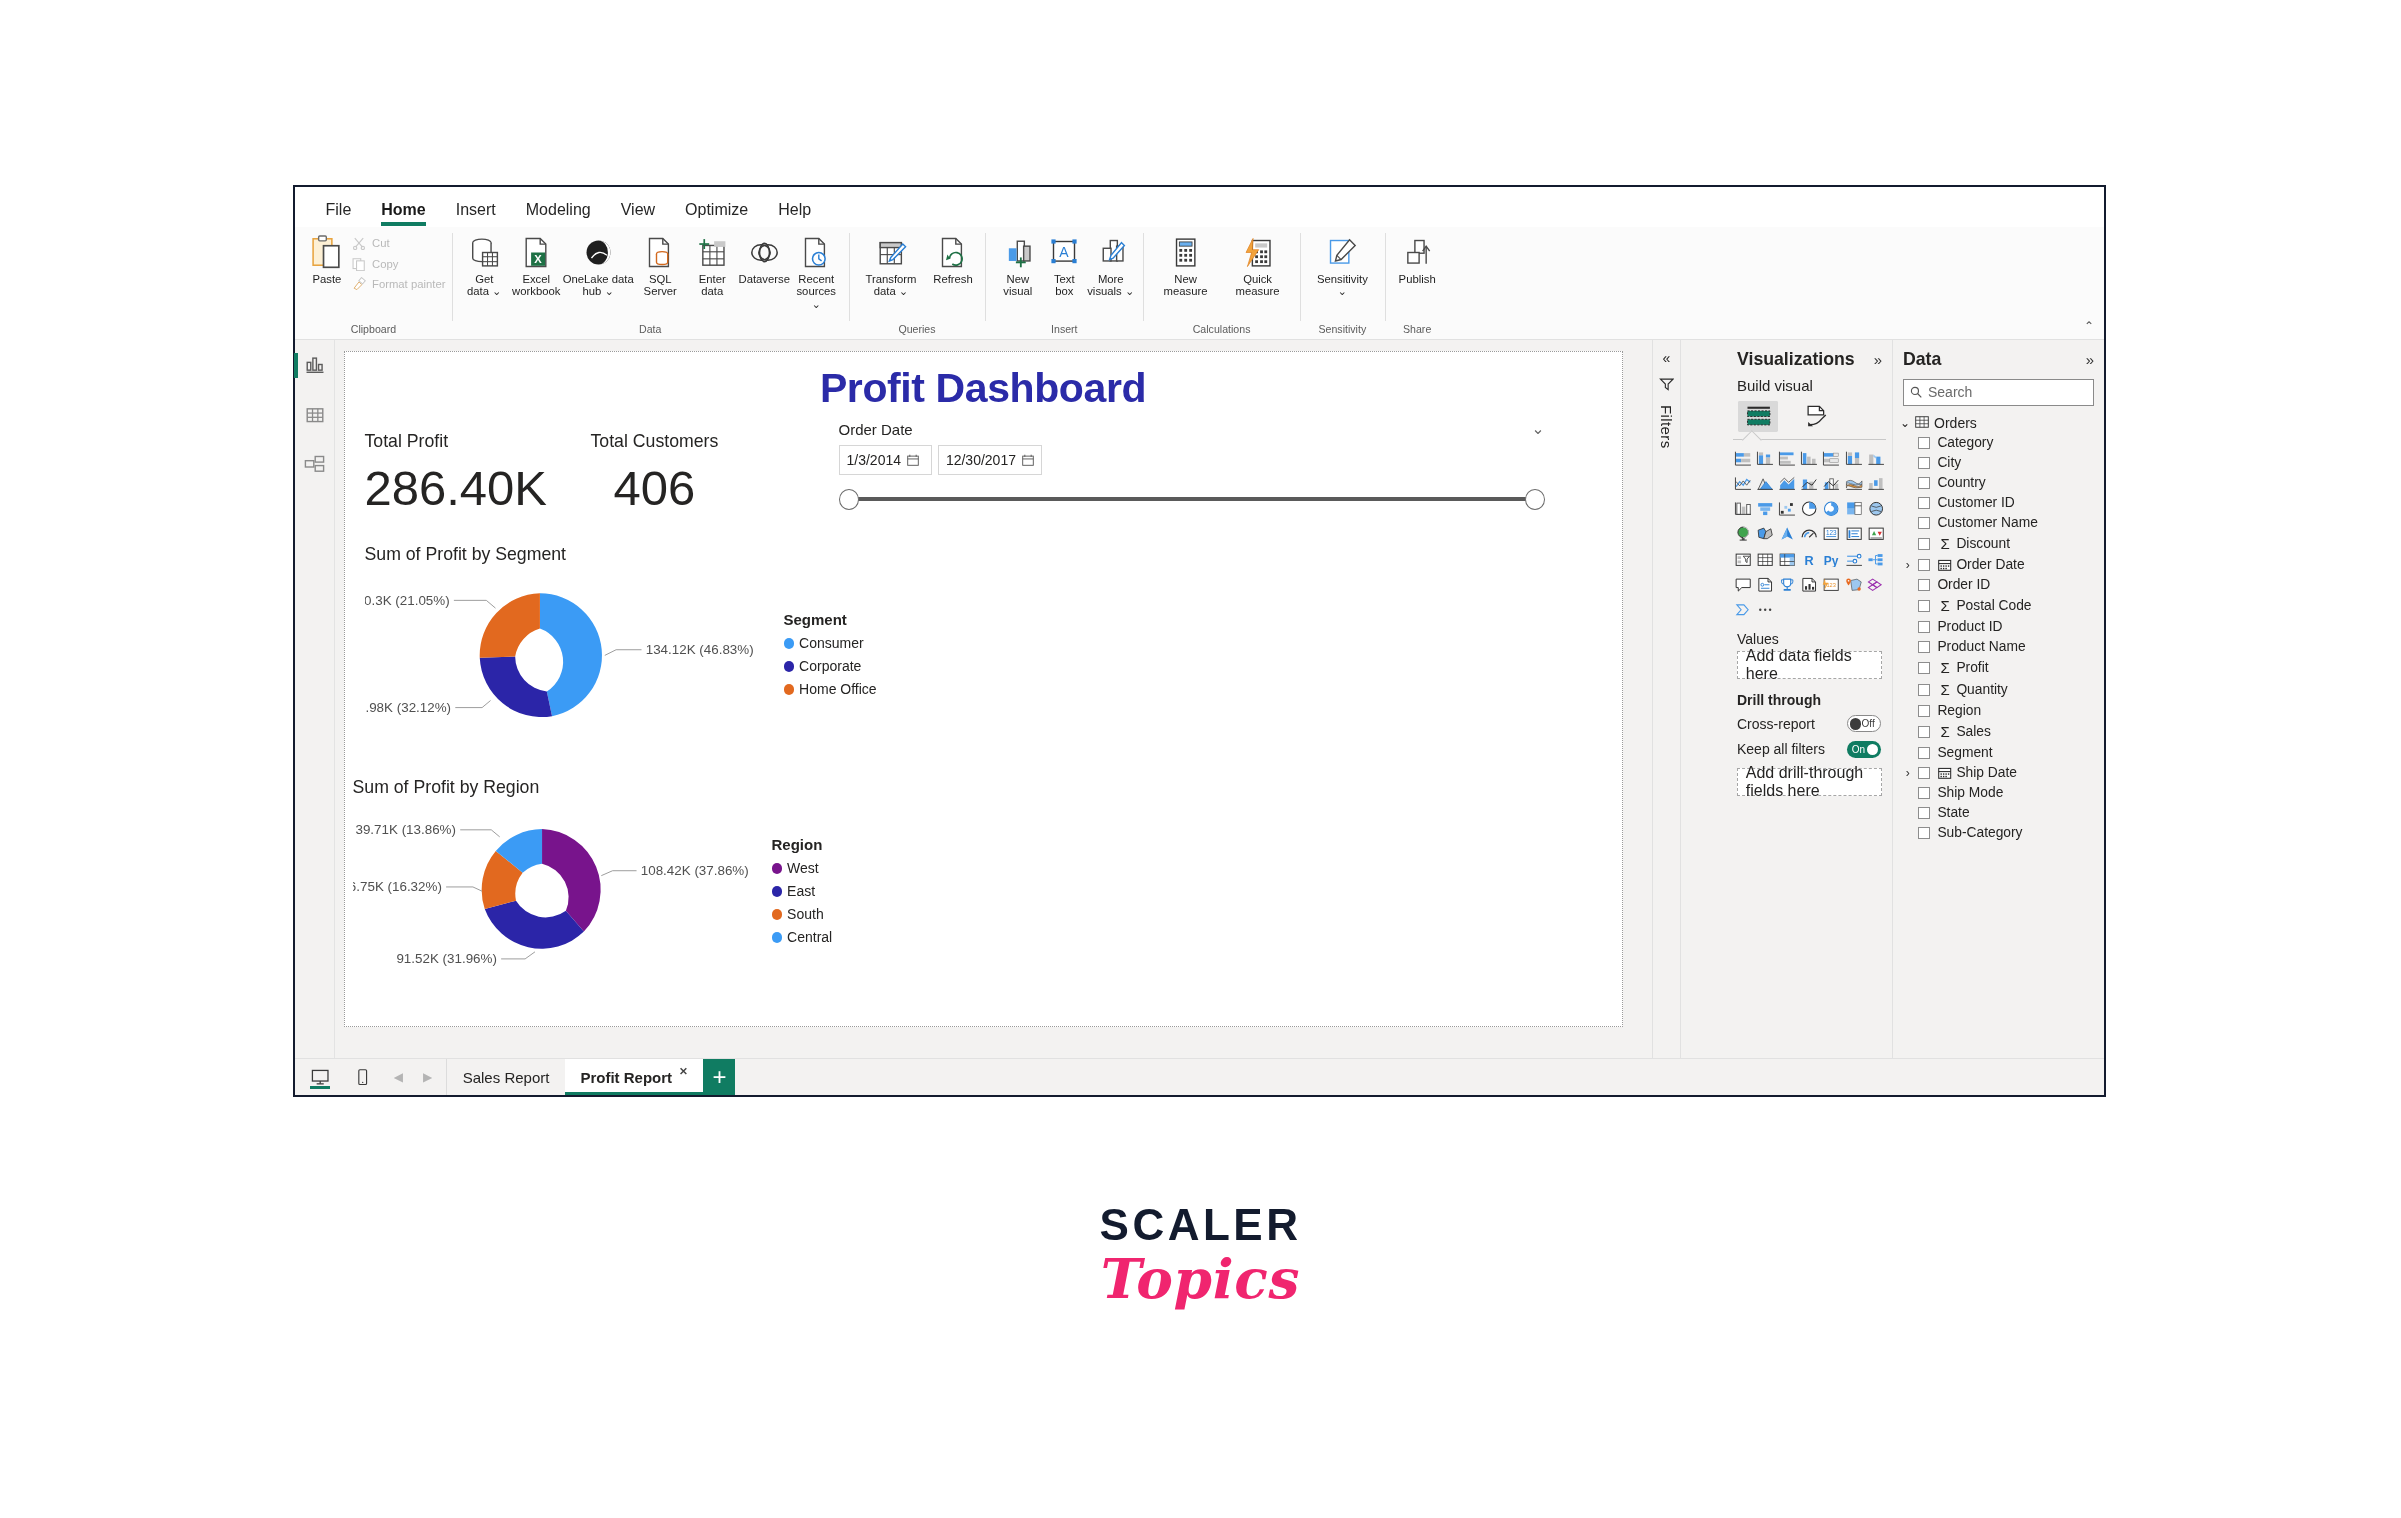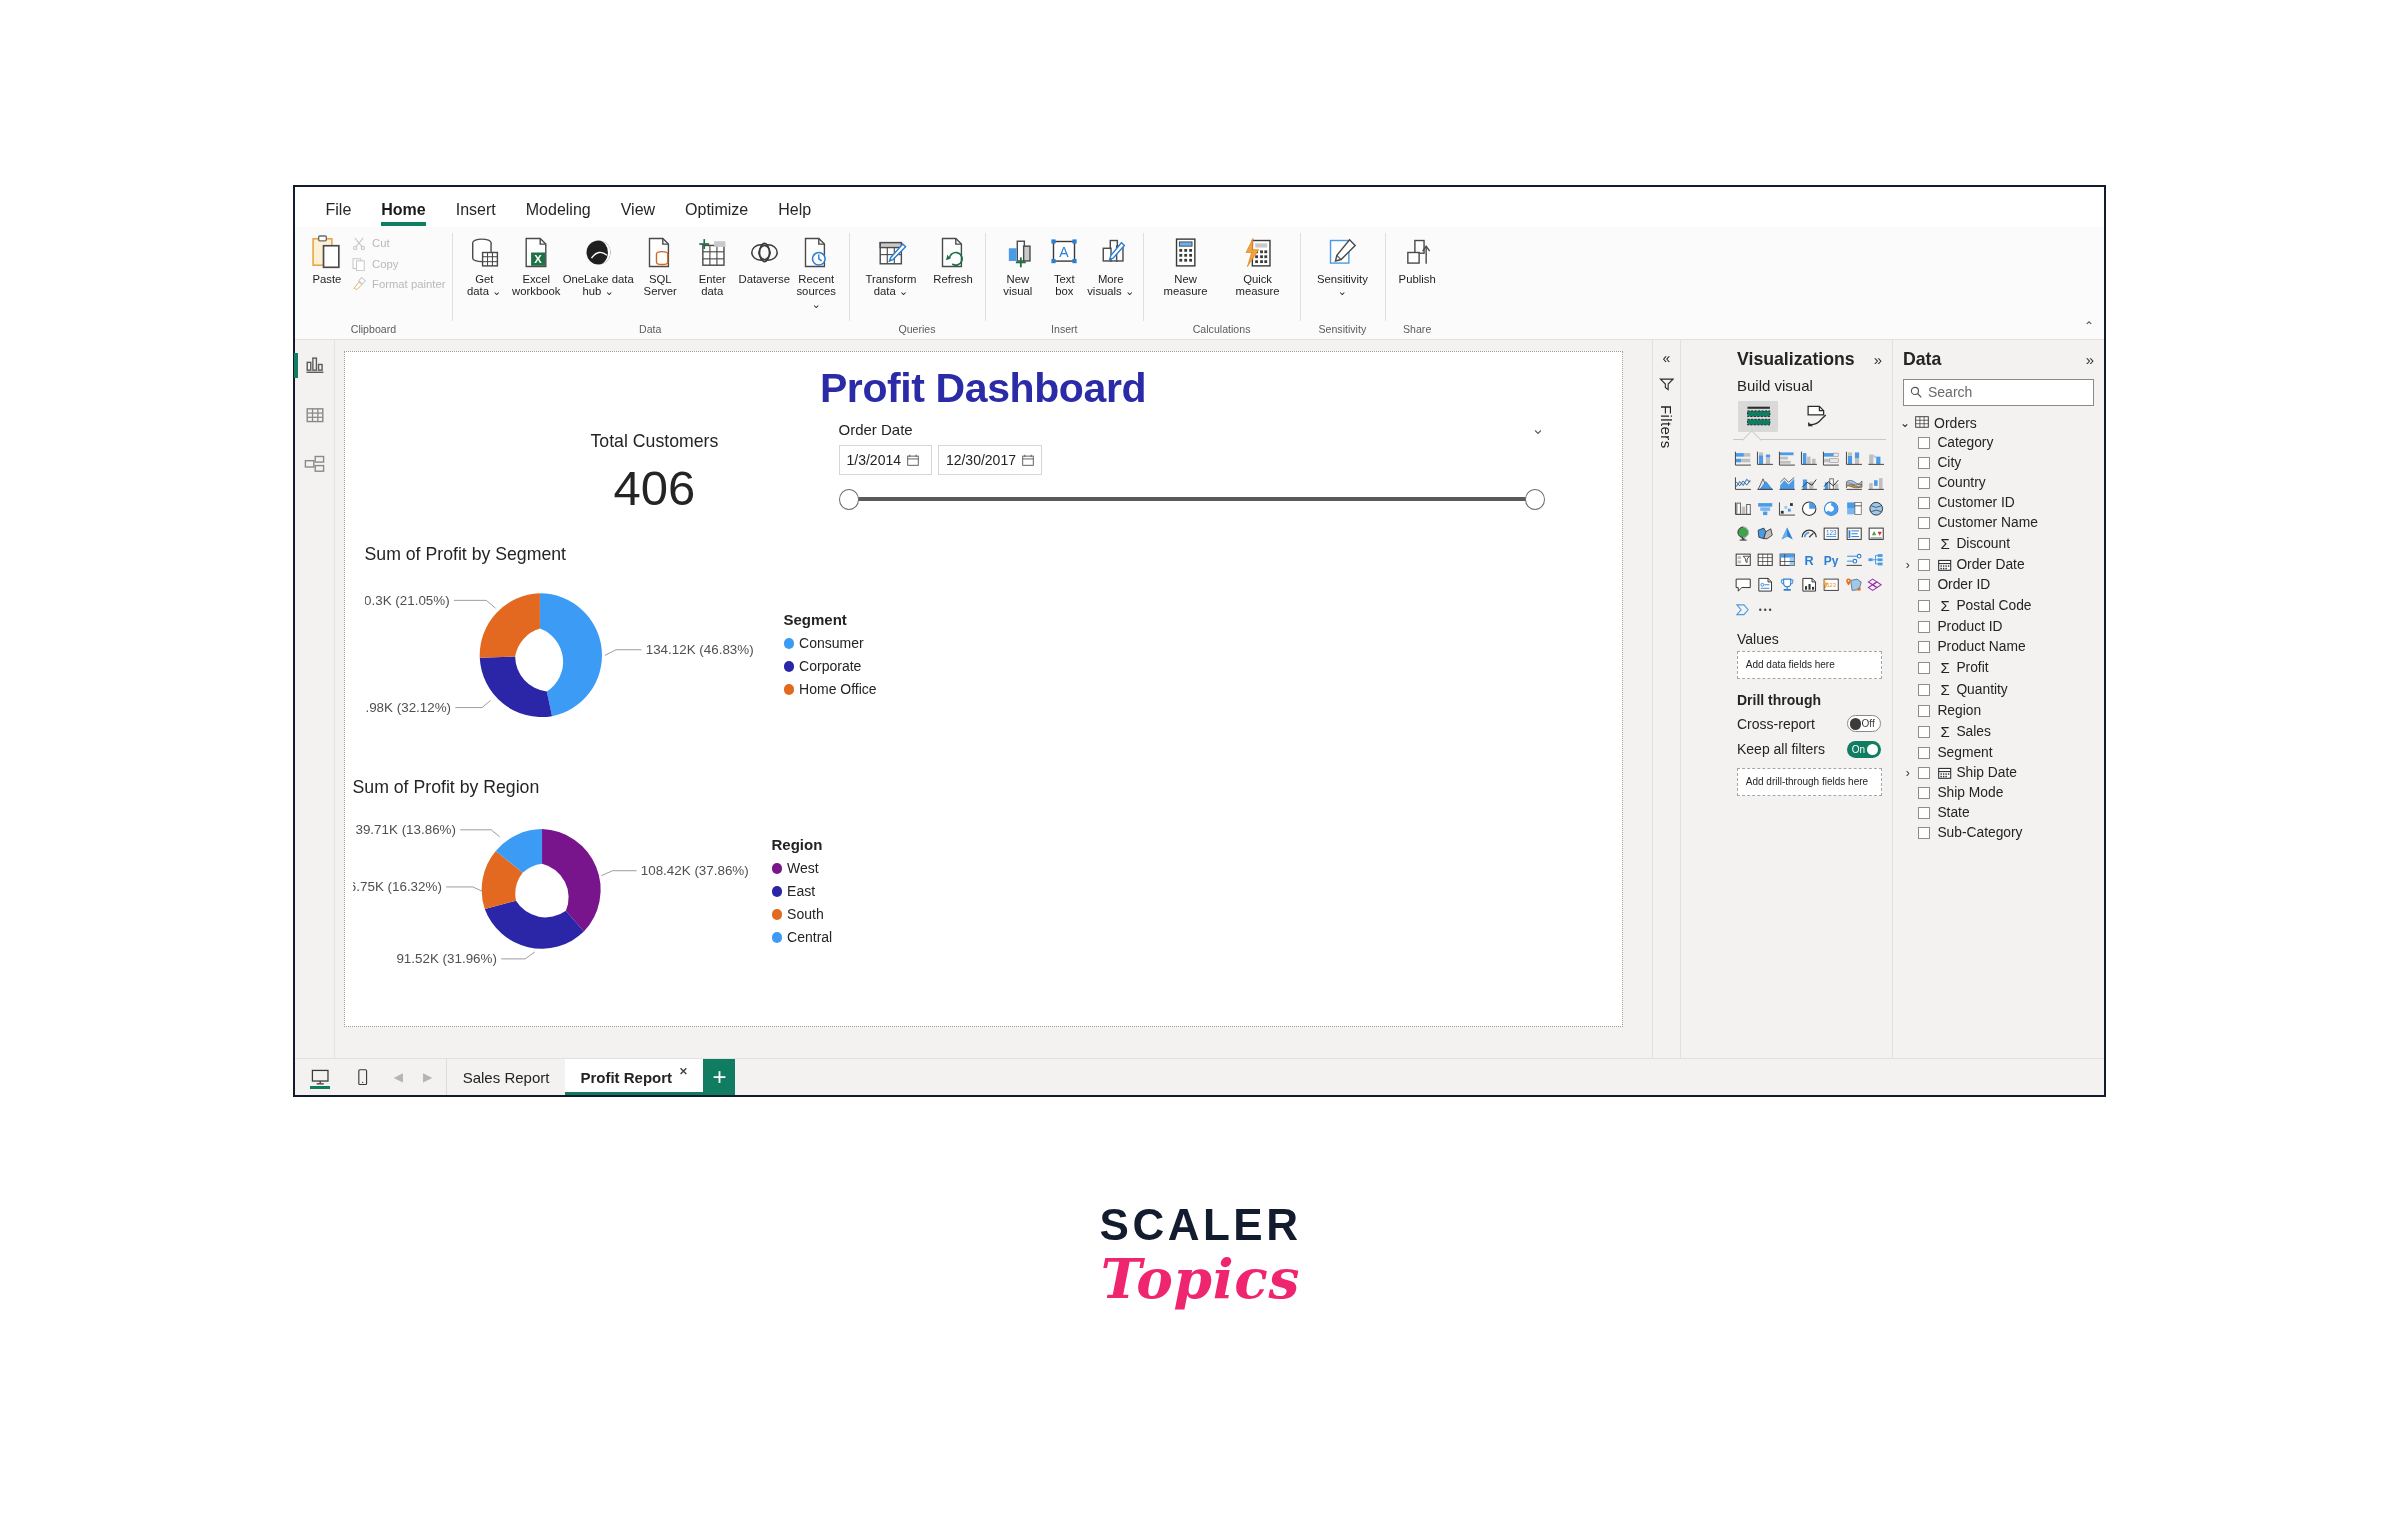--- a/index.html
+++ b/index.html
@@ -214,21 +214,21 @@
     gap: 4.2px 1.4px; padding: 8.5px 5.6px 5.6px 5.6px;
   }
   .viz-cell { height: 21px; display:flex; align-items:center; justify-content:center; cursor: default; }
 
   .well-label { font-size: 14px; color: #252423; padding: 2.8px 10px 3.5px 10px; }
   .well-label.bold { font-weight: bold; }
   .dropzone {
     margin: 0 10px; height: 28px;
     border: 0.7px dashed #a6a6a6; background: #fff;
     display:flex; align-items:center; padding-left: 7.8px;
-    font-size: 10px; color: #252423;
+    font-size: 16px; color: #252423;
   }
   .toggle-row {
     display:flex; align-items:center; justify-content: space-between;
     padding: 4.2px 11.3px 4.2px 10px;
     font-size: 14px; color: #252423;
   }
   .tgl { width: 34px; height: 17px; border-radius: 8.5px; position: relative; display:flex; align-items:center; }
   .tgl.off { background:#fff; border: 1.1px solid #8a8a8a; }
   .tgl.on { background:#107c62; }
   .tgl .knob { width: 11.3px; height: 11.3px; border-radius: 50%; position: absolute; }
@@ -641,20 +641,24 @@
           <rect x="16" y="15" width="12" height="8" fill="none" stroke="#8a8a8a" stroke-width="2"></rect>
         </svg>
       </div>
     </div>
 
     <div class="canvas-area">
       <div class="report-page">
 
         <div class="dash-title">Profit Dashboard</div>
 
+        <div class="kpi" style="left:20px; top:79px;">
+          <div class="kpi-label">Total Profit</div>
+          <div class="kpi-value">286.40K</div>
+        </div>
 
         <div class="kpi" style="left:246px; top:79px;">
           <div class="kpi-label">Total Customers</div>
           <div class="kpi-value" style="text-align:center;">406</div>
         </div>
 
         <div class="slicer">
           <div class="slicer-head">
             <div class="slicer-title">Order Date</div>
             <div class="slicer-chev">⌄</div>

